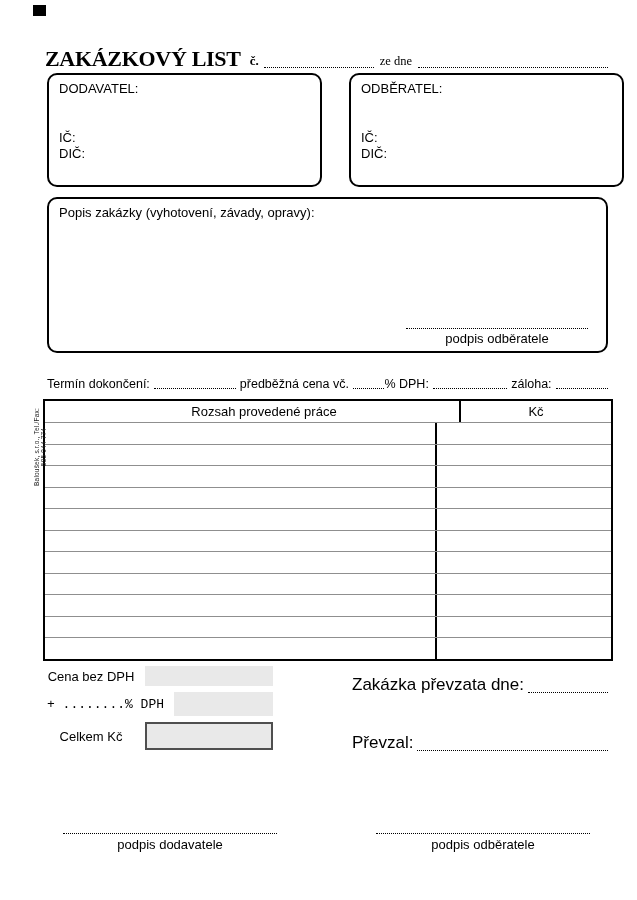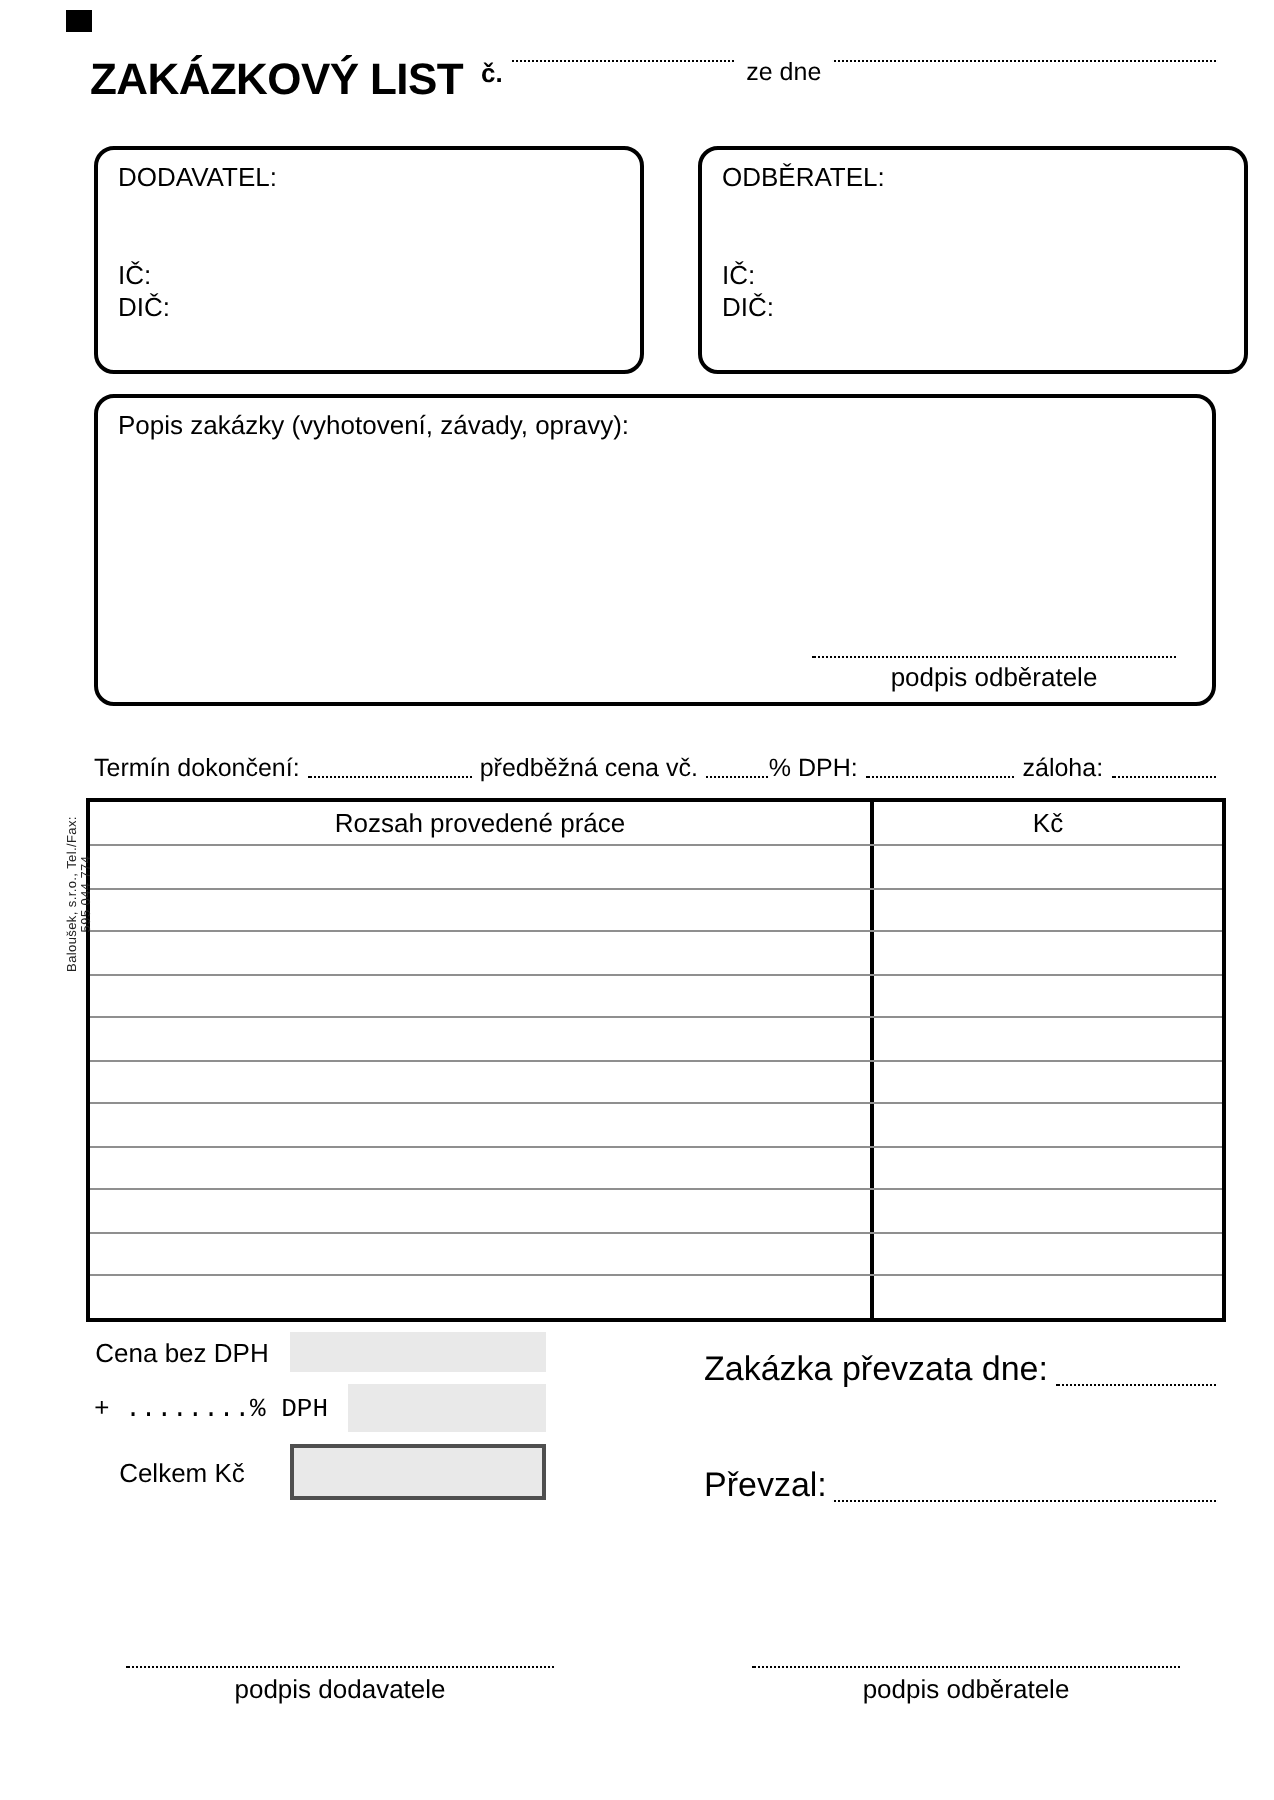--- a/index.html
+++ b/index.html
@@ -8,21 +8,21 @@
     width:637px; height:900px;
     font-family:"Liberation Sans", sans-serif;
     color:#000; position:relative; overflow:hidden;
   }
   .abs { position:absolute; }
 
   
   .reg-mark { left:33px; top:5px; width:13px; height:11px; background:#000; }
 
   
-  .title-row { left:45px; top:29px; width:563px; display:flex; align-items:flex-start; white-space:nowrap; }
+  .title-row { left:45px; top:48px; width:563px; display:flex; align-items:flex-end; white-space:nowrap;font-family:Liberation Serif, serif; }
   .doc-title { font-size:22px; font-weight:bold; letter-spacing:-0.3px; line-height:1; }
   .num-label { font-size:13px; font-weight:bold; margin:0 0 1px 9px; }
   .small-label { font-size:12.5px; margin-bottom:1px; }
   .dots { border-bottom:1.5px dotted #000; height:2px; }
 
   
   .rbox { border:2px solid #000; border-radius:10px; background:#fff; display:flex; flex-direction:column; padding:6px 10px 23px 10px; font-size:13px; }
   .box-supplier { left:47px; top:73px; width:275px; height:114px; }
   .box-customer { left:349px; top:73px; width:275px; height:114px; }
   .box-spacer { flex:1; }
@@ -32,21 +32,21 @@
   .desc-sign { position:absolute; right:18px; bottom:5px; width:182px; text-align:center; font-size:13px; }
   .desc-sign .sig-line { border-bottom:1.5px dotted #000; height:6px; margin-bottom:2px; }
 
   
   .terms-line { left:47px; top:377px; width:561px; display:flex; align-items:flex-end; font-size:12.5px; white-space:nowrap; }
   .terms-line .dots { margin:0 4px 2px 4px; }
   .terms-line .dots.tight { margin-right:0; }
 
   
   .wtable { left:43px; top:399px; width:570px; border:2px solid #000; background:#fff; }
-  .thead { display:flex; height:21px; align-items:center; font-size:13px; }
+  .thead { display:flex; height:21px; align-items:center; font-size:13px;padding-left:24px; }
   .tc1 { width:392px; border-right:2px solid #000; text-align:center; height:100%; display:flex; align-items:center; justify-content:center; }
   .tc2 { flex:1; text-align:center; height:100%; display:flex; align-items:center; justify-content:center; }
   .trow { display:flex; height:21.5px; border-top:1px solid #8f8f8f; }
 
   
   .side-note { left:-1px; top:440px; width:82px; text-align:center; font-size:6.5px; color:#222; transform:rotate(-90deg); letter-spacing:0.2px; }
 
   
   .tot-row { left:47px; width:226px; display:flex; align-items:center; }
   .tot-label { flex:0 0 88px; text-align:center; font-size:13px; white-space:nowrap; }

